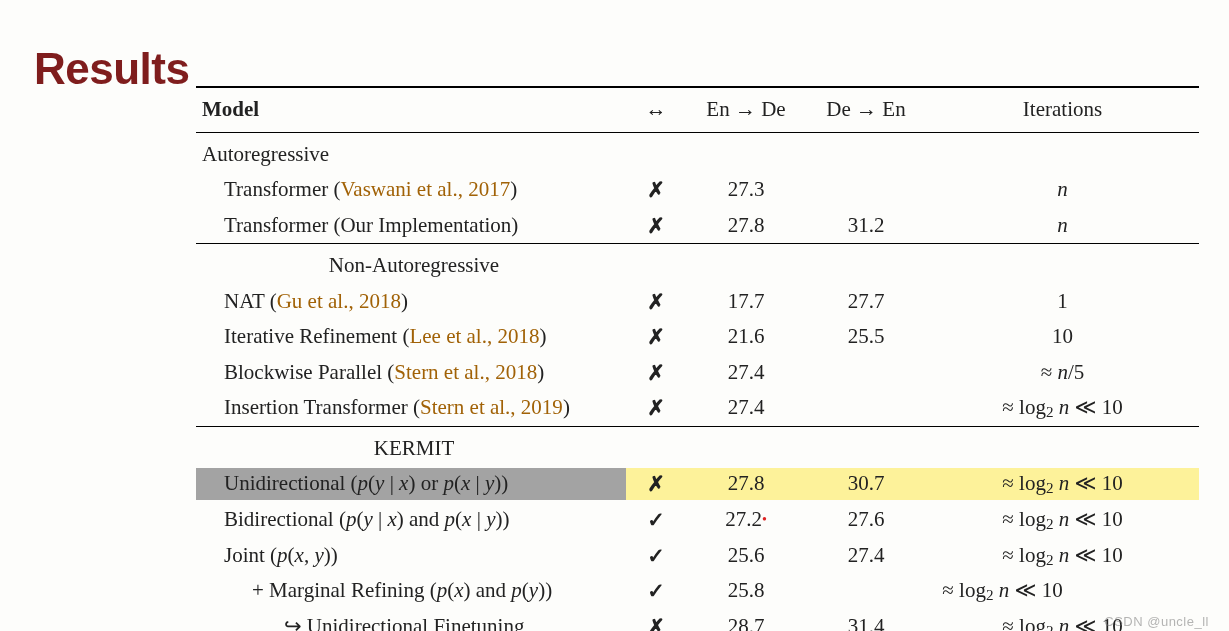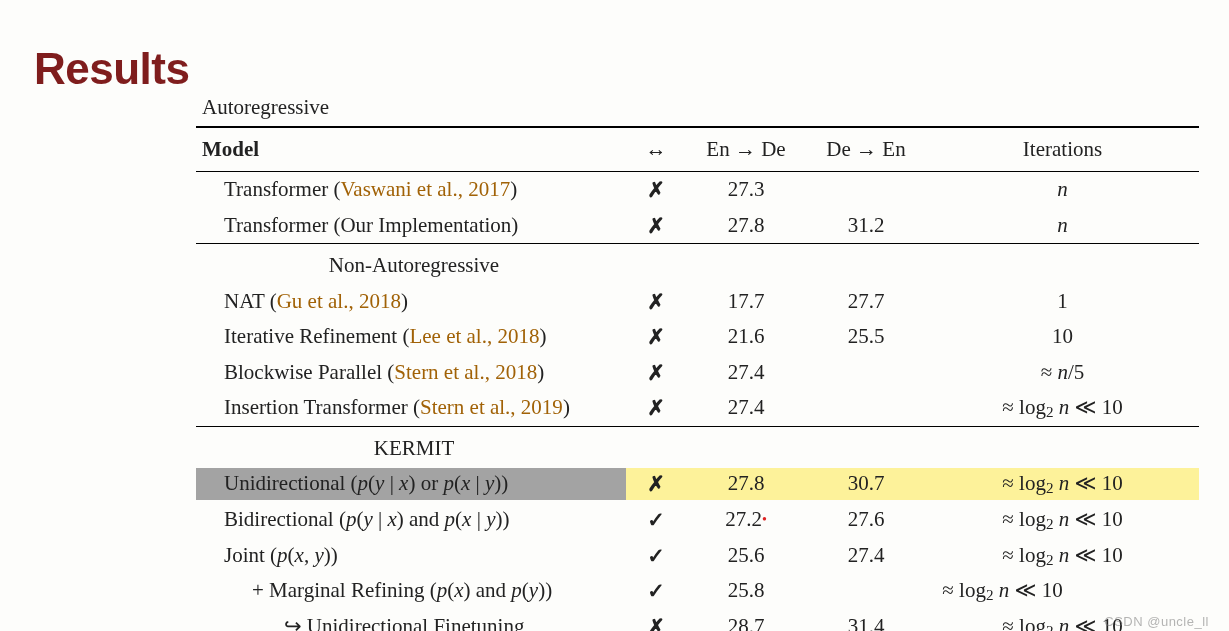--- a/index.html
+++ b/index.html
@@ -76,35 +76,35 @@
     letter-spacing: 0.5px;
   }
 </style>
 </head>
 <body>
 
 <div class="page-title">Results</div>
 
 <div class="table">
 
+  <div class="row header-row">
+    <div class="col-model">Model</div>
+    <div class="col-sym">↔</div>
+    <div class="col-ende">En → De</div>
+    <div class="col-deen">De → En</div>
+    <div class="col-iter">Iterations</div>
+  </div>
+
   <div class="row section-row">
     <div class="col-model">Autoregressive</div>
     <div class="col-sym"></div>
       <div class="col-ende"></div>
       <div class="col-deen"></div>
       <div class="col-iter"></div>
   </div>
-
-  <div class="row header-row">
-    <div class="col-model">Model</div>
-    <div class="col-sym">↔</div>
-    <div class="col-ende">En → De</div>
-    <div class="col-deen">De → En</div>
-    <div class="col-iter">Iterations</div>
-  </div>
   <div class="row">
     <div class="col-model indent1">
       <span>Transformer (</span><span class="cite">Vaswani et al., 2017</span><span>)</span>
     </div>
     <div class="col-sym cross">✗</div>
     <div class="col-ende">27.3</div>
     <div class="col-deen"></div>
     <div class="col-iter math">n</div>
   </div>
   <div class="row">

